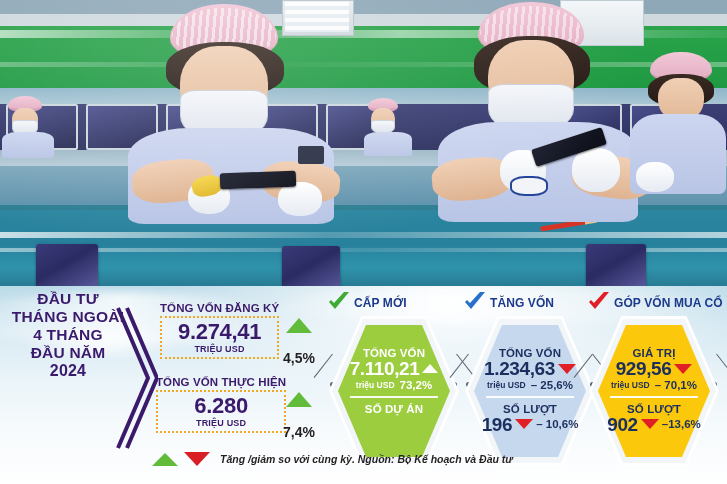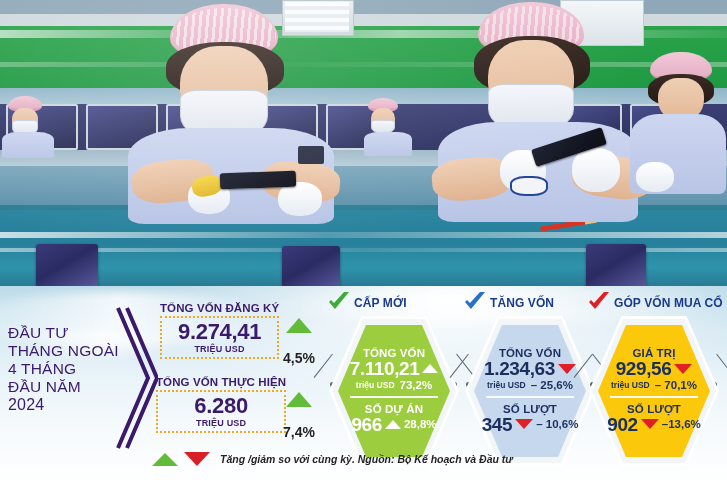--- a/index.html
+++ b/index.html
@@ -137,23 +137,24 @@
     border-radius: 50%; filter: blur(5px);
   }
   .info .wisp3 {
     position: absolute; left: 20px; top: 44px; width: 160px; height: 26px;
     background: linear-gradient(to right, rgba(255,255,255,.0), rgba(255,255,255,.55), rgba(255,255,255,.0));
     border-radius: 50%; filter: blur(3px);
   }
 
   
   .title-block {
-    position: absolute; left: 8px; top: 38px; width: 120px;
+    position: absolute; left: 8px; top: 4px; width: 120px;
+    text-align: center;
     color: #3b1a6b;
-    font-weight: 400;
+    font-weight: 700;
     line-height: 1.16;
     letter-spacing: .2px;
   }
   .title-block .tline { font-size: 15.5px; display: block; white-space: nowrap; }
   .title-block .tline.year { font-size: 16px; }
 
   .chevron {
     position: absolute; left: 112px; top: 16px; width: 46px; height: 152px;
   }
 
@@ -439,25 +440,20 @@
               <span class="tri-up-s"></span>
             </div>
             <div class="hex-sub">
               <span class="hex-unit">triệu USD</span>
               <span class="hex-pct">73,2%</span>
             </div>
           </div>
           <div class="hex-divider"></div>
           <div class="hex-half bot">
             <div class="hex-label">SỐ DỰ ÁN</div>
-            <div class="hex-row">
-              <span class="hex-value">966</span>
-              <span class="tri-up-s"></span>
-              <span class="hex-pct">28,8%</span>
-            </div>
           </div>
         </div>
       </div>
     </div>
 
     <div class="cat theme-blue" style="left:464px;">
       <div class="cat-head">
         <span>
           <svg width="22" height="20" viewBox="0 0 22 20">
             <path d="M1 11 L7 18 L21 1 L16 1 L6 12 L3 9 Z" fill="#2a6fc9"></path>
@@ -482,21 +478,21 @@
             </div>
             <div class="hex-sub">
               <span class="hex-unit">triệu USD</span>
               <span class="hex-pct">– 25,6%</span>
             </div>
           </div>
           <div class="hex-divider"></div>
           <div class="hex-half bot">
             <div class="hex-label">SỐ LƯỢT</div>
             <div class="hex-row">
-              <span class="hex-value">345</span>
+              <span class="hex-value">196</span>
               <span class="tri-down-s"></span>
               <span class="hex-pct">– 10,6%</span>
             </div>
           </div>
         </div>
       </div>
     </div>
 
     <div class="cat theme-yellow" style="left:588px;">
       <div class="cat-head">

